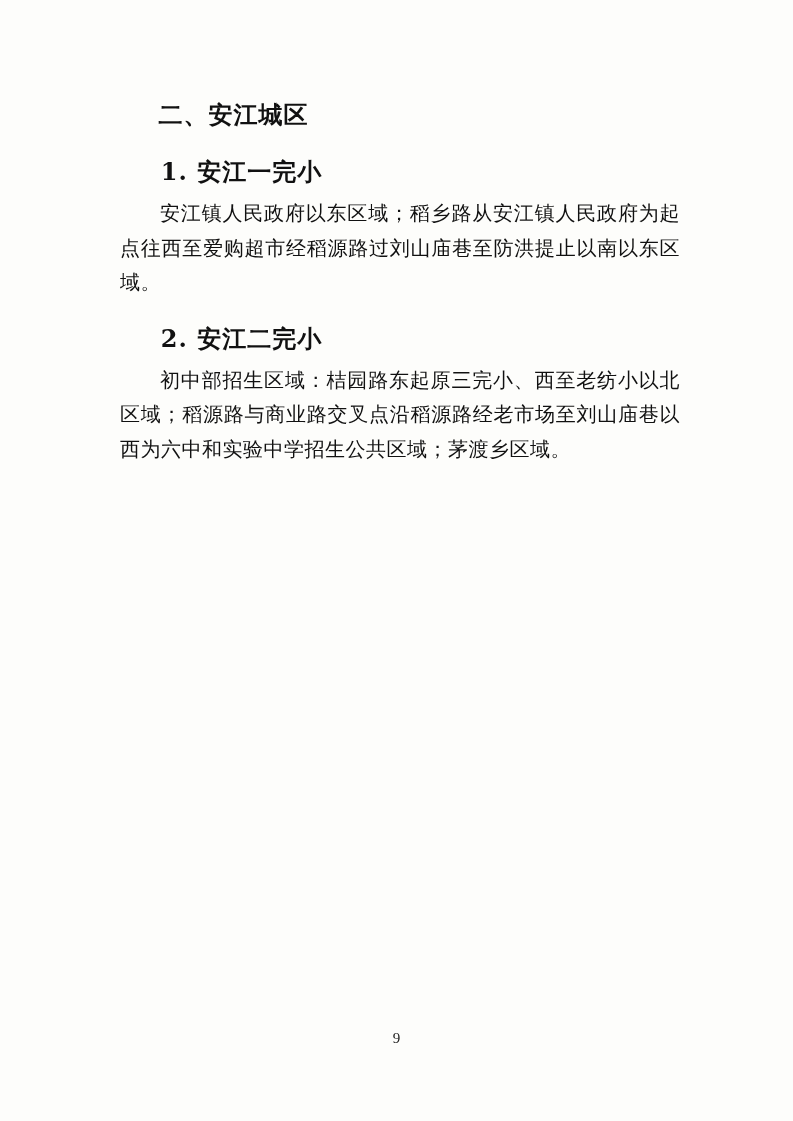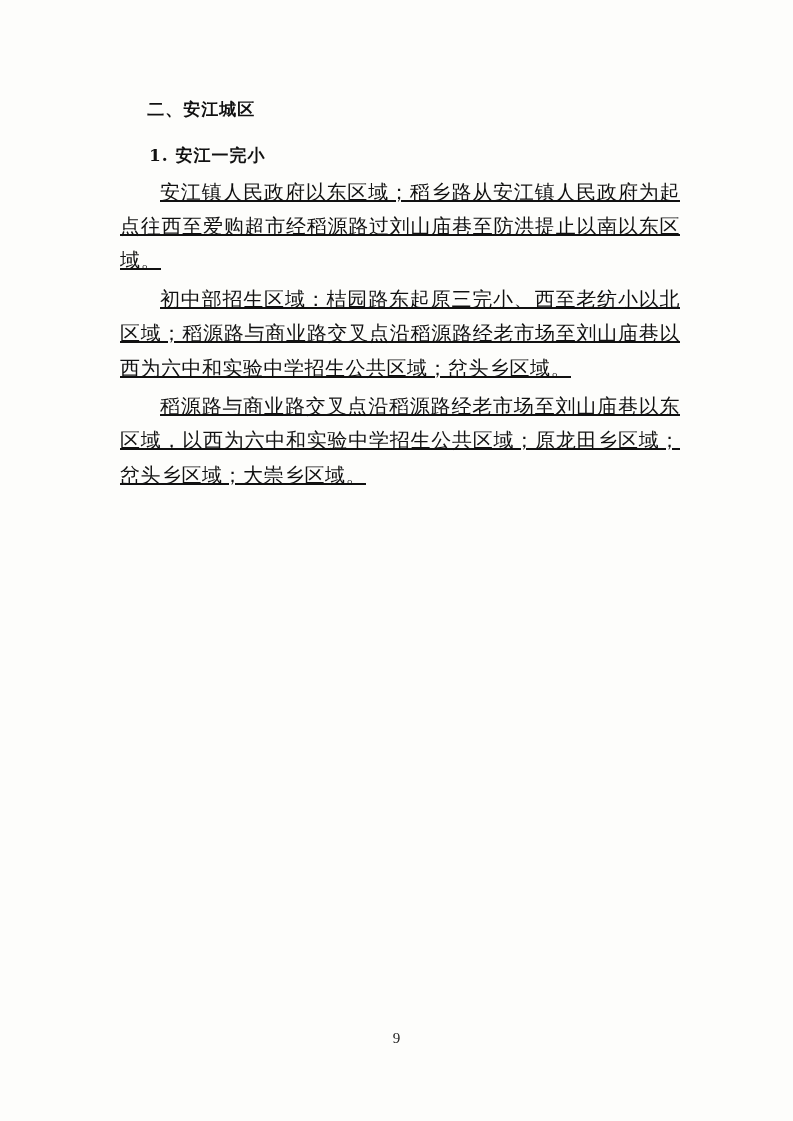--- a/index.html
+++ b/index.html
@@ -23,21 +23,21 @@
     height: 1121px;
     background: #fdfdfb;
   }
   .page-body {
     position: absolute;
     left: 120px;
     top: 96px;
     width: 560px;
   }
   .heading {
-    font-size: 17px;
+    font-size: 24px;
     font-weight: bold;
     line-height: 1.55;
     letter-spacing: 1px;
     margin: 0 0 6px 0;
     text-indent: 2em;
     font-family: "DejaVu Serif", "Liberation Serif", serif;
   }
   .heading.level1 {
     text-indent: 1.6em;
   }
@@ -46,21 +46,20 @@
     margin-top: 20px;
   }
   .para {
     font-size: 20px;
     line-height: 1.72;
     text-align: justify;
     text-indent: 2em;
     margin: 0 0 2px 0;
     letter-spacing: 0.5px;
     font-family: "DejaVu Serif", "Liberation Serif", serif;
-    text-decoration: underline;
   }
   .block {
     margin-bottom: 4px;
   }
   .page-number {
     position: absolute;
     left: 0;
     top: 1030px;
     width: 793px;
     text-align: center;
@@ -76,26 +75,26 @@
   <div class="page-body">
 
     <p class="heading level1">二、安江城区</p>
 
     <div class="block">
       <p class="heading level2">1. 安江一完小</p>
       <p class="para">安江镇人民政府以东区域；稻乡路从安江镇人民政府为起点往西至爱购超市经稻源路过刘山庙巷至防洪提止以南以东区域。</p>
     </div>
 
     <div class="block">
+      <p class="heading level2">2. 安江二完小</p>
     </div>
 
     <div class="block">
-      <p class="para">初中部招生区域：桔园路东起原三完小、西至老纺小以北区域；稻源路与商业路交叉点沿稻源路经老市场至刘山庙巷以西为六中和实验中学招生公共区域；岔头乡区域。</p>
+      <p class="para">初中部招生区域：桔园路东起原三完小、西至老纺小以北区域；稻源路与商业路交叉点沿稻源路经老市场至刘山庙巷以西为六中和实验中学招生公共区域；茅渡乡区域。</p>
     </div>
 
     <div class="block">
-      <p class="para">稻源路与商业路交叉点沿稻源路经老市场至刘山庙巷以东区域，以西为六中和实验中学招生公共区域；原龙田乡区域；岔头乡区域；大崇乡区域。</p>
     </div>
 
   </div>
 
   <div class="page-number">9</div>
 </div>
 
 </body></html>

